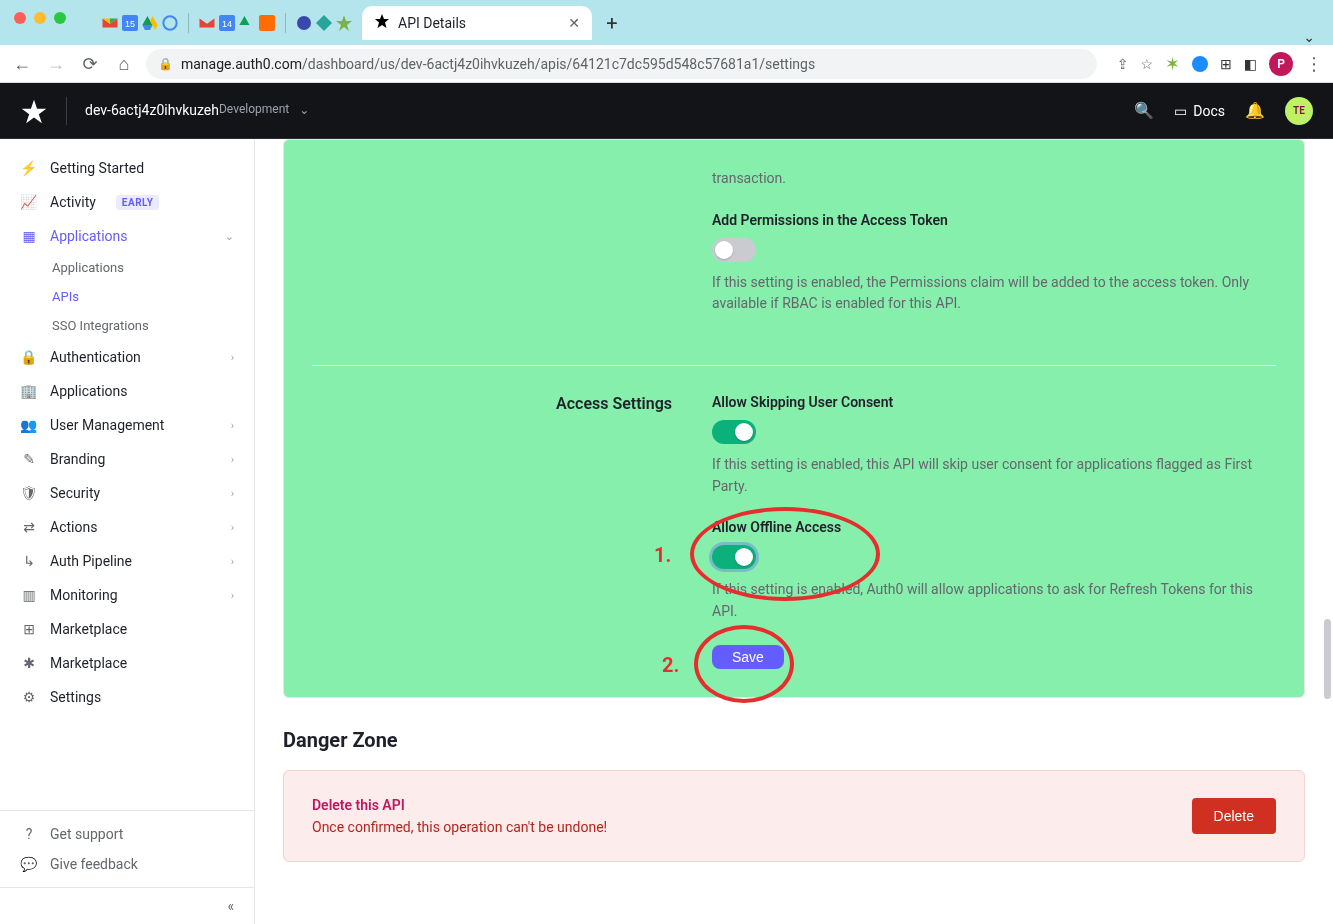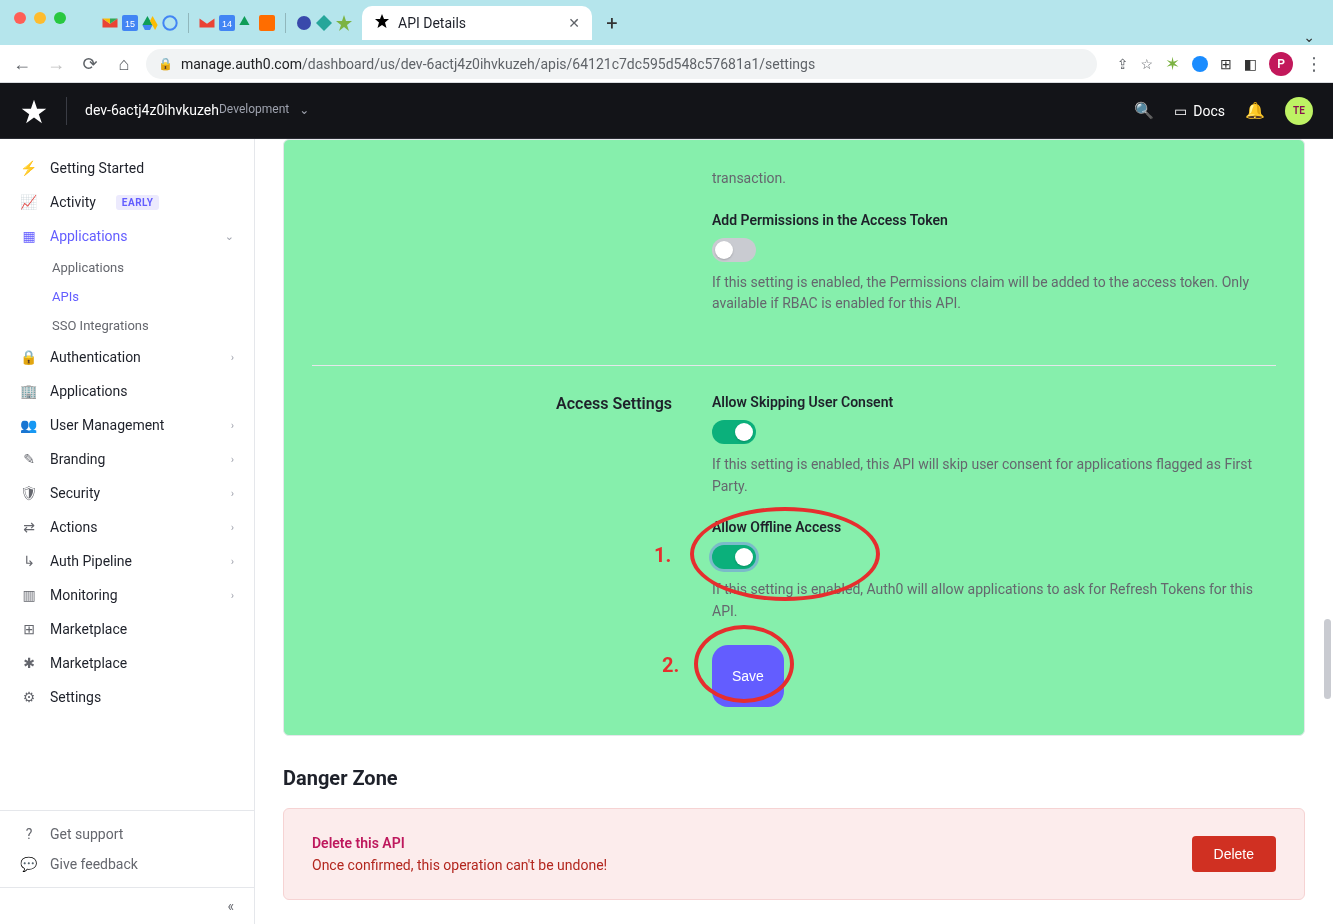--- a/index.html
+++ b/index.html
@@ -105,21 +105,21 @@
   width:44px; height:24px; border-radius:14px; background:#c9cbd1; position:relative; cursor:pointer;
 }
 .toggle .knob {
   width:18px; height:18px; border-radius:50%; background:#fff; position:absolute; top:3px; left:3px;
   box-shadow:0 1px 2px rgba(0,0,0,.2);
 }
 .toggle.on { background:#0bb07b; }
 .toggle.on .knob { left:23px; }
 .toggle.highlight { box-shadow:0 0 0 3px rgba(99,93,255,.35); }
 
-.btn-primary { background:#635dff; color:#fff; border:none; border-radius:16px; padding:23px 20px; font-size:14px; font-weight:500; cursor:pointer;}
+.btn-primary { background:#635dff; color:#fff; border:none; border-radius:8px; padding:4px 20px; font-size:14px; font-weight:500; cursor:pointer;}
 .btn-danger  { background:#d03022; color:#fff; border:none; border-radius:4px; padding:10px 22px; font-size:14px; font-weight:500; cursor:pointer;}
 
 .section-title { font-size:20px; font-weight:700; margin:30px 0 18px; }
 
 .danger-box {
   background:#fcecec; border:1px solid #f6d3d3; border-radius:6px; padding:26px 28px;
   display:flex; align-items:center; gap:20px;
 }
 .danger-box .texts { flex:1; }
 .danger-box .dt-title { color:#be185d; font-weight:600; font-size:14px; }

